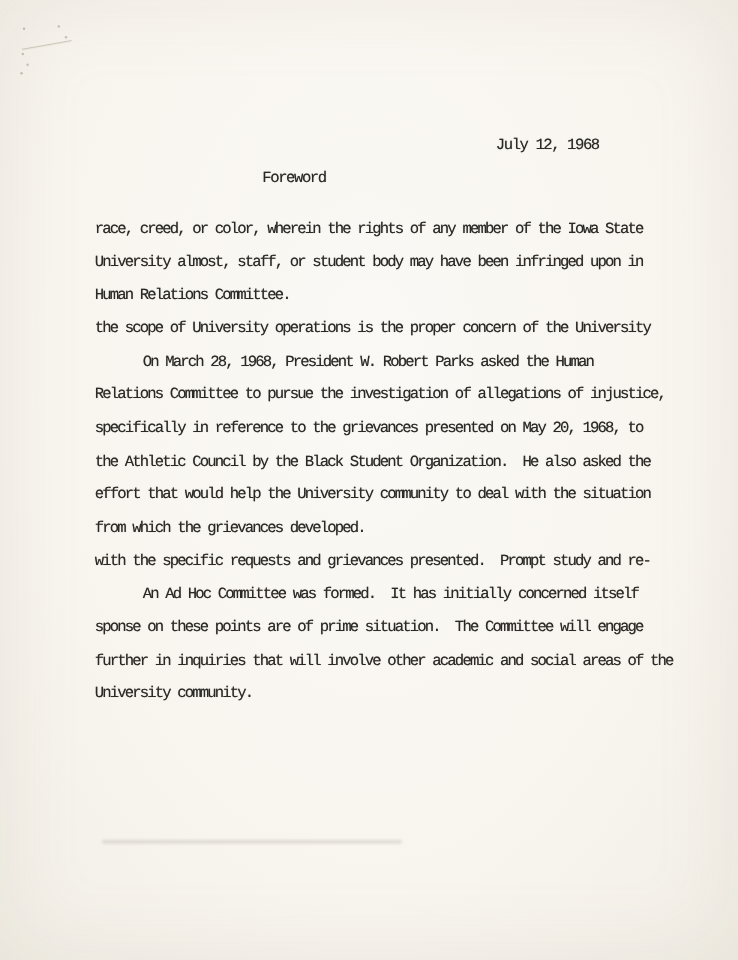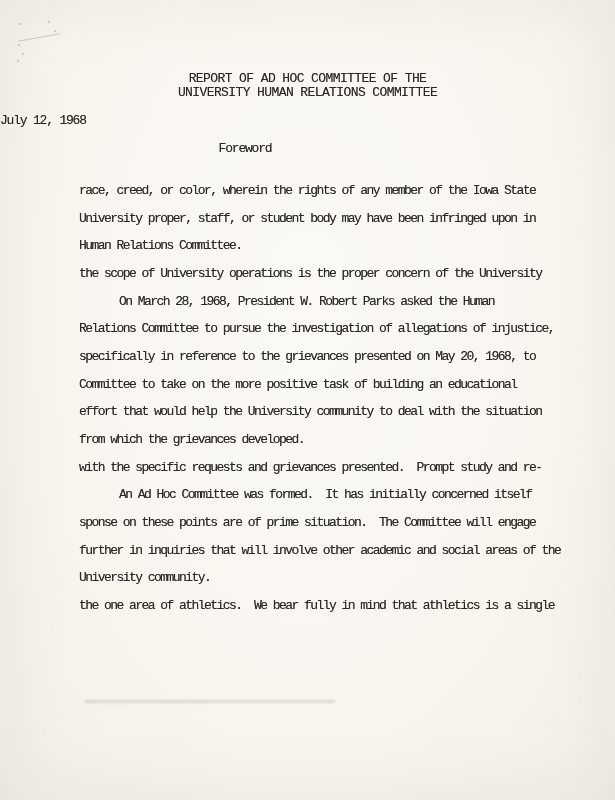--- a/index.html
+++ b/index.html
@@ -24,21 +24,21 @@
     color: var(--ink);
     text-shadow: 0 0 0.6px rgba(45,42,38,0.55);
   }
   .doc-header { position: absolute; left: 0; top: 72px; width: 615px; text-align: center; }
   .title-line {
     font-size: 13px;
     letter-spacing: -0.6px;
     line-height: 14px;
   }
   .date-line {
-    position: absolute; left: 0; top: 113px; width: 499px; text-align: left;
+    position: absolute; left: 0; top: 113px; width: 499px; text-align: right;
     font-size: 13px; letter-spacing: -1.2px;
   }
   .section-line {
     position: absolute; left: 0; top: 141px; width: 490px; text-align: center;
     font-size: 13px; letter-spacing: -1.2px;
   }
   .doc-body {
     position: absolute; left: 79px; top: 177px; width: 510px;
     font-size: 13px;
     letter-spacing: -1.55px;
@@ -75,56 +75,51 @@
 <div class="page">
 
   <div class="artifact pencil-line"></div>
   <div class="artifact dot dot1"></div>
   <div class="artifact dot dot2"></div>
   <div class="artifact dot dot3"></div>
   <div class="artifact dot dot4"></div>
   <div class="artifact dot dot5"></div>
   <div class="artifact dot dot6"></div>
 
-  <div class="doc-header">
-    <div class="txt title-line">REPORT OF AD HOC COMMITTEE OF THE</div>
-    <div class="txt title-line">UNIVERSITY HUMAN RELATIONS COMMITTEE</div>
-  </div>
 
   <div class="txt date-line">July 12, 1968</div>
 
   <div class="txt section-line">Foreword</div>
 
   <div class="doc-body">
 
     <div>
       <div class="txt line">race, creed, or color, wherein the rights of any member of the Iowa State</div>
-      <div class="txt line">University proper, staff, or student body may have been infringed upon in</div>
+      <div class="txt line">University almost, staff, or student body may have been infringed upon in</div>
       <div class="txt line">Human Relations Committee.</div>
       <div class="txt line">the scope of University operations is the proper concern of the University</div>
     </div>
 
     <div>
       <div class="txt line indent">On March 28, 1968, President W. Robert Parks asked the Human</div>
       <div class="txt line">Relations Committee to pursue the investigation of allegations of injustice,</div>
       <div class="txt line">specifically in reference to the grievances presented on May 20, 1968, to</div>
-      <div class="txt line">Committee to take on the more positive task of building an educational</div>
+      <div class="txt line">the Athletic Council by the Black Student Organization.  He also asked the</div>
       <div class="txt line">effort that would help the University community to deal with the situation</div>
       <div class="txt line">from which the grievances developed.</div>
     </div>
 
     <div>
       <div class="txt line">with the specific requests and grievances presented.  Prompt study and re-</div>
       <div class="txt line indent">An Ad Hoc Committee was formed.  It has initially concerned itself</div>
       <div class="txt line">sponse on these points are of prime situation.  The Committee will engage</div>
       <div class="txt line">further in inquiries that will involve other academic and social areas of the</div>
       <div class="txt line">University community.</div>
     </div>
 
     <div>
-      <div class="txt line">the one area of athletics.  We bear fully in mind that athletics is a single</div>
     </div>
 
   </div>
 
   <div class="artifact bottom-smudge"></div>
 
 </div>
 
 </body></html>

